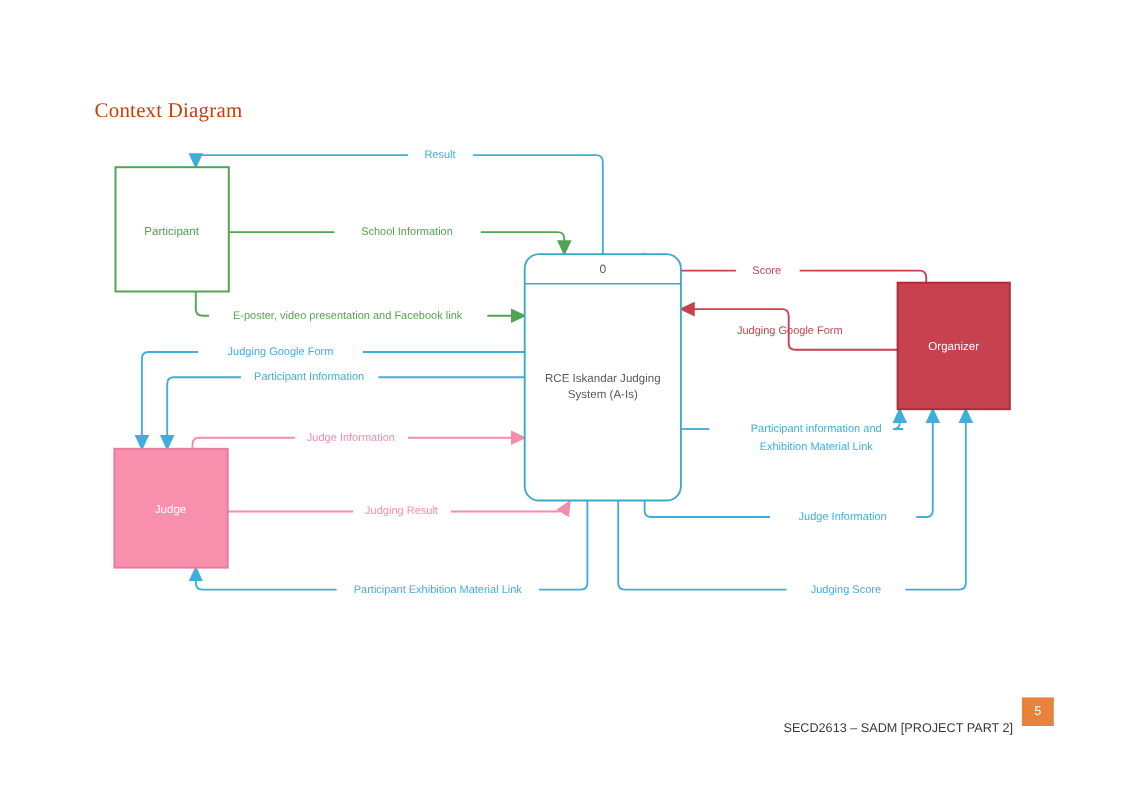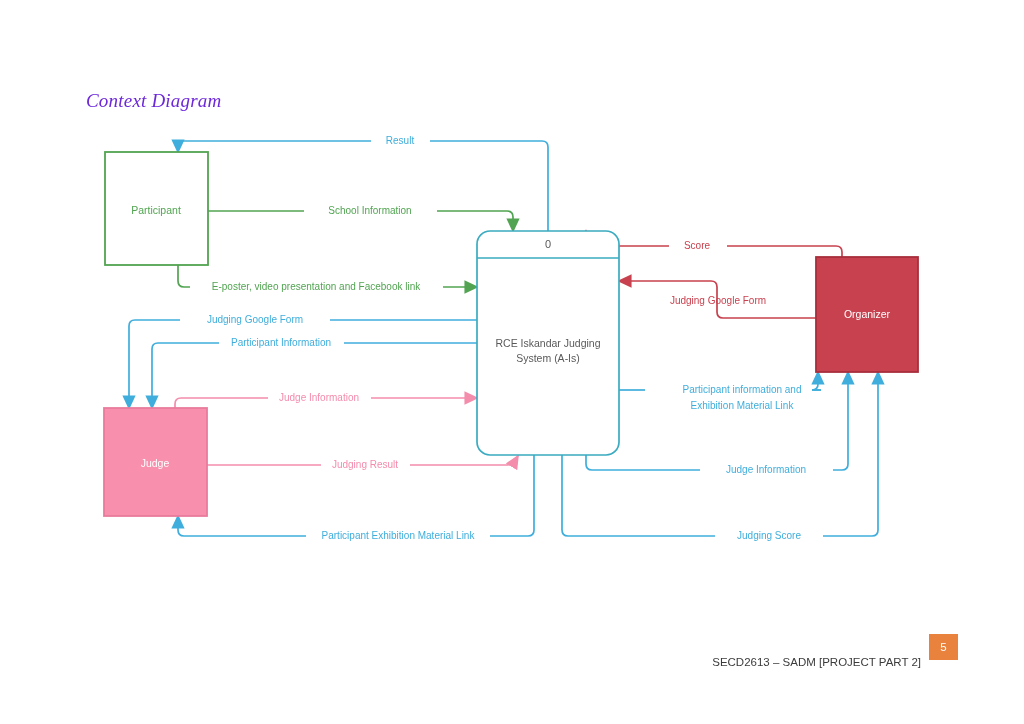--- a/index.html
+++ b/index.html
@@ -86,21 +86,21 @@
     font-family: "Liberation Sans", sans-serif;
     font-size: 11.5px;
     margin-right: 66px;
   }
 </style>
 </head>
 <body>
 
 <div id="page">
 
-  <div id="page-title" style="color: #6d28d9; font-style: italic;">Context Diagram</div>
+  <div id="page-title" style="color: #c2410c;">Context Diagram</div>
 
   <svg id="diagram" width="1024" height="724" viewBox="0 0 1024 724">
     <defs>
       <marker id="ah-green" markerWidth="9" markerHeight="9" refX="7.4" refY="4.5" orient="auto">
         <path d="M0,0.6 L8.4,4.5 L0,8.4 z" fill="#52A452"></path>
       </marker>
       <marker id="ah-blue" markerWidth="9" markerHeight="9" refX="7.4" refY="4.5" orient="auto">
         <path d="M0,0.6 L8.4,4.5 L0,8.4 z" fill="#3FAEDC"></path>
       </marker>
       <marker id="ah-red" markerWidth="9" markerHeight="9" refX="7.4" refY="4.5" orient="auto">

